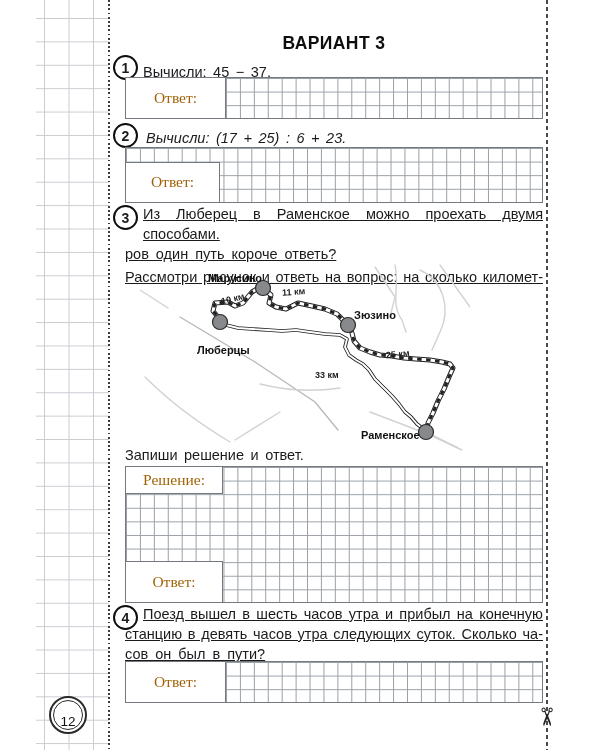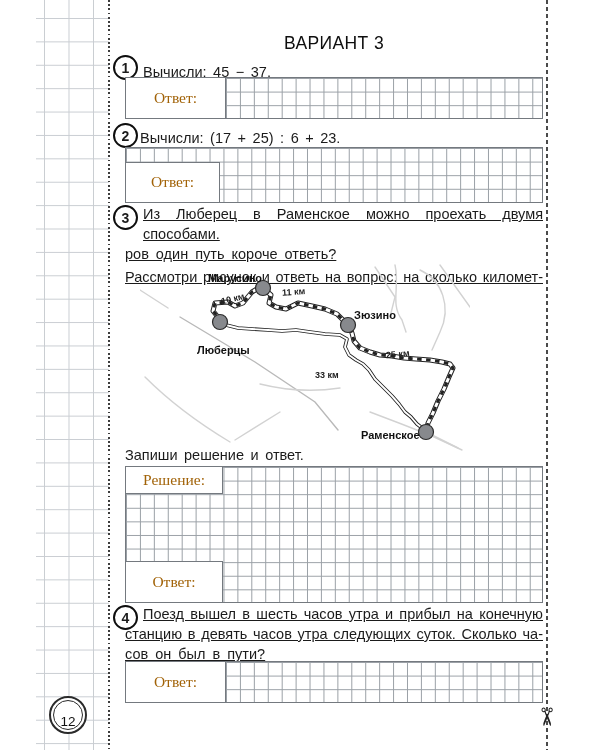--- a/index.html
+++ b/index.html
@@ -26,21 +26,21 @@
     background:repeating-linear-gradient(to bottom, #4a4a4a 0 4px, transparent 4px 7px);
   }
   .scissors {
     left:531px; top:701px; width:32px; height:32px;
     font-size:25px; color:#222; text-align:center; line-height:32px;
     transform:rotate(90deg);
   }
 
   .title {
     left:125px; top:33px; width:418px; text-align:center;
-    font-size:17.5px; font-weight:normal; letter-spacing:.4px; color:#0e0e0e;
+    font-size:17.5px; font-weight:bold; letter-spacing:.4px; color:#0e0e0e;
   }
 
   .qnum {
     width:25px; height:25px; border:2px solid #0e0e0e; border-radius:50%;
     left:113px; display:flex; align-items:center; justify-content:center;
     font-size:14px; font-weight:bold; background:#fff;
   }
 
   .qtext { font-size:14.5px; line-height:20px; word-spacing:2.5px; white-space:nowrap; }
   .qline {
@@ -111,21 +111,21 @@
 <div class="abs ansbox" style="top:77px; height:42px;">
   <div class="ans-label">
     <span class="serif-label">Ответ:</span>
   </div>
   <div class="ans-grid grid-bg"></div>
 </div>
 
 <div class="abs qnum" style="top:123px;">
   <span>2</span>
 </div>
-<div class="abs qtext" style="left:140px; top:128px;">Вычисли: (17 + 25) : 6 + 23.</div>
+<div class="abs qtext" style="left:146px; top:128px;font-style:italic;">Вычисли: (17 + 25) : 6 + 23.</div>
 <div class="ansbox grid-all grid-bg" style="top:147px; height:56px;">
   <div class="overlay-label" style="left:0; top:13.6px; bottom:0; width:94px; border-top:1px solid #74797f; border-right:1px solid #74797f;">
     <span class="serif-label">Ответ:</span>
   </div>
 </div>
 
 <div class="abs qnum" style="top:205px;">
   <span>3</span>
 </div>
 <div class="abs qline first" style="top:204px;">Из Люберец в Раменское можно проехать двумя способами.</div>

